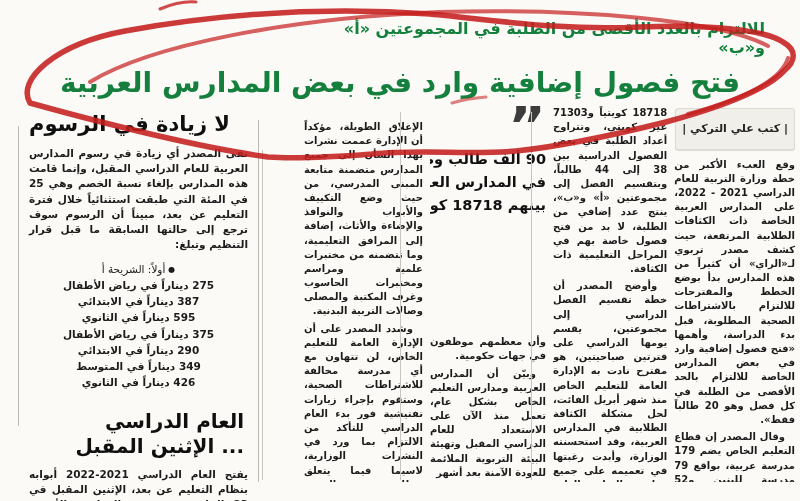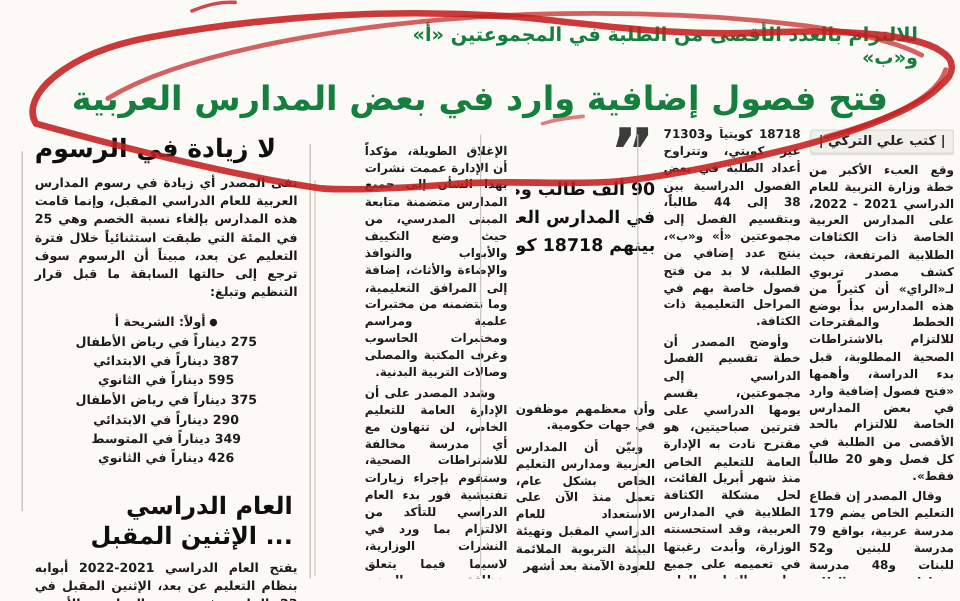--- a/index.html
+++ b/index.html
@@ -43,21 +43,21 @@
   }
   .col p{margin:0 0 2px 0;}
   .col p + p{text-indent:10px;margin-top:3px;}
   .col1{width:130px;}
   .col2{width:123px;}
   .col3{width:125px;display:flex;flex-direction:column;}
   .col4{width:128px;padding-top:14px;box-sizing:border-box;margin-left:36px;}
   .byline{
     display:block;text-align:right;font-size:11px;font-weight:800;
     background:#f1efe9;border:1px solid #dedbd2;border-radius:3px;
-    padding:1px 6px;margin:2px 0 8px 0;color:#222;
+    padding:12px 6px;margin:2px 0 8px 0;color:#222;
     box-shadow:0 1px 1px rgba(0,0,0,.12);
     width:max-content;
   }
   .pull-quote{margin-top:0;}
   .quote-mark{
     display:block;text-align:left;
     font-size:58px;font-weight:900;color:#3c3c3c;
     line-height:0.75;height:42px;padding-left:8px;
   }
   .pull-quote-text{
@@ -86,21 +86,21 @@
   .small-body{
     font-size:10.5px;font-weight:700;line-height:1.45;
     text-align:justify;text-align-last:right;color:#1b1b1b;
     margin:0;
   }
   .fee-list{
     list-style:none;margin:8px 0 0 0;padding:0;
     text-align:center;font-size:10.5px;font-weight:700;line-height:1.55;
   }
   .fee-list li{white-space:nowrap;}
-  .fee-tier{font-weight:700;}
+  .fee-tier{font-weight:400;}
   .bullet{font-size:8px;vertical-align:1px;margin-left:3px;}
   .schedule-headline{
     text-align:right;font-size:20px;font-weight:900;line-height:1.25;
     margin:18px 0 8px 0;padding-right:4px;color:#0f0f0f;
   }
 </style>
 </head>
 <body>
 
 <div class="page">

